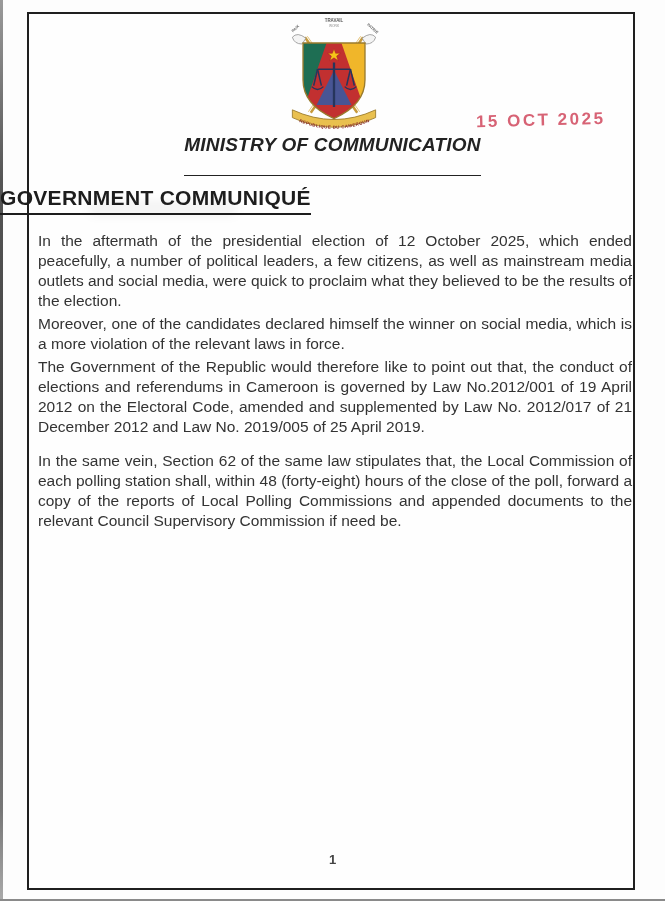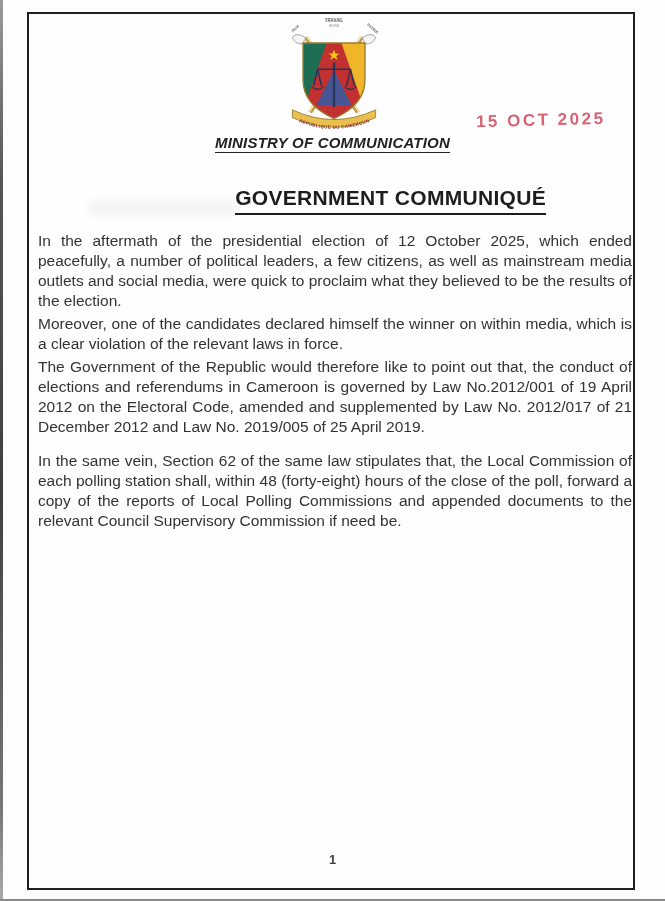--- a/index.html
+++ b/index.html
@@ -34,30 +34,30 @@
     transform:rotate(-1.5deg);
     white-space:nowrap;
     opacity:.92;
   }
   .ministry{
     position:absolute;left:0;top:134px;width:665px;text-align:center;
     color:#222;
   }
   .ministry .en{
     display:inline-block;
-    font-style:italic;font-weight:bold;font-size:15px;letter-spacing:.2px;
-    border-bottom:1.6px solid #222;padding-bottom:1px;
+    font-style:italic;font-weight:bold;font-size:19px;letter-spacing:.2px;
+    border-bottom:1.6px solid #222;padding-bottom:19px;
   }
   .ministry .fr{
     display:inline-block;
     font-weight:bold;font-size:15px;letter-spacing:.2px;
     border-bottom:1.6px solid #222;padding-bottom:1px;margin-top:2px;
   }
   .doc-title{
-    position:absolute;left:0;top:186px;width:546px;text-align:right;
+    position:absolute;left:0;top:186px;width:546px;text-align:left;
   }
   .doc-title span{
     display:inline-block;
     font-weight:bold;font-size:21px;letter-spacing:.3px;color:#1d1d1d;
     border-bottom:2.2px solid #1d1d1d;padding-bottom:3px;
   }
   .body-text{
     position:absolute;left:38px;top:231px;width:594px;
     font-size:15.5px;line-height:20px;color:#333;
     text-align:justify;
@@ -137,18 +137,18 @@
 <div class="ministry">
   <div><span class="en">MINISTRY OF COMMUNICATION</span></div>
 </div>
 
 <div class="doc-title">
   <span>GOVERNMENT COMMUNIQUÉ</span>
 </div>
 
 <div class="body-text">
   <p>In the aftermath of the presidential election of 12 October 2025, which ended peacefully, a number of political leaders, a few citizens, as well as mainstream media outlets and social media, were quick to proclaim what they believed to be the results of the election.</p>
-  <p>Moreover, one of the candidates declared himself the winner on within media, which is a clear violation of the relevant laws in force.</p>
+  <p>Moreover, one of the candidates declared himself the winner on social media, which is a more violation of the relevant laws in force.</p>
   <p>The Government of the Republic would therefore like to point out that, the conduct of elections and referendums in Cameroon is governed by Law No.2012/001 of 19 April 2012 on the Electoral Code, amended and supplemented by Law No. 2012/017 of 21 December 2012 and Law No. 2019/005 of 25 April 2019.</p>
   <p class="gap-before">In the same vein, Section 62 of the same law stipulates that, the Local Commission of each polling station shall, within 48 (forty-eight) hours of the close of the poll, forward a copy of the reports of Local Polling Commissions and appended documents to the relevant Council Supervisory Commission if need be.</p>
 </div>
 
 <div class="page-number">1</div>
 
 </body></html>

